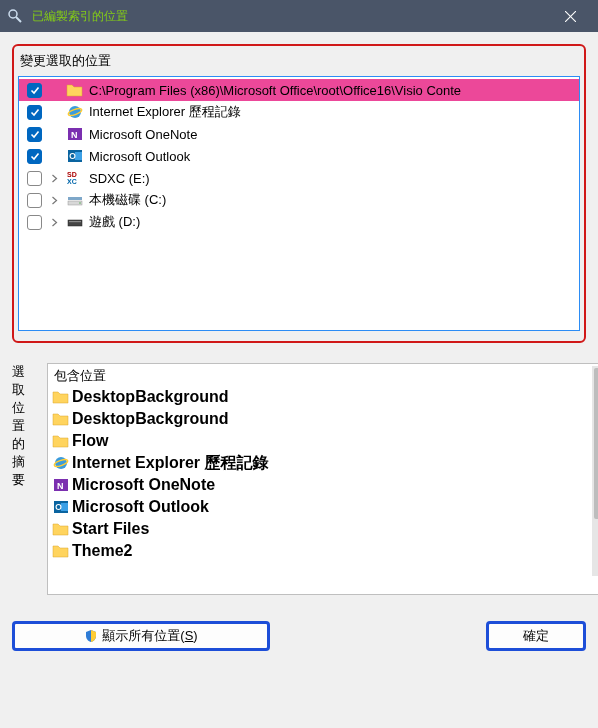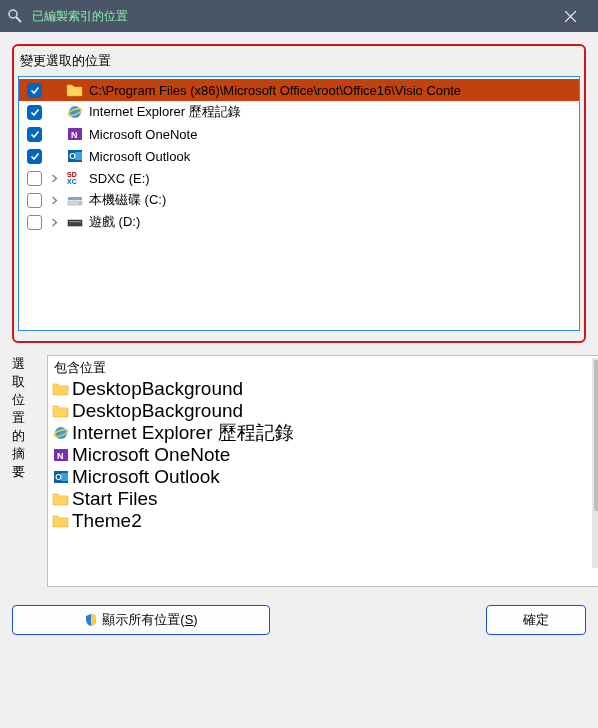--- a/index.html
+++ b/index.html
@@ -18,21 +18,21 @@
     .window {
       width: 598px;
       height: 728px;
       background: #f0f0f0;
       display: flex;
       flex-direction: column;
     }
     .titlebar {
       height: 32px;
       background: #4a5568;
-      color: #86efac;
+      color: #84cc16;
       display: flex;
       align-items: center;
       padding: 0 8px;
     }
     .titlebar-icon {
       width: 16px;
       height: 16px;
       margin-right: 8px;
     }
     .titlebar-title {
@@ -49,21 +49,21 @@
     }
     .close-btn svg {
       width: 11px;
       height: 11px;
     }
     .content {
       flex: 1;
       padding: 12px;
       display: flex;
       flex-direction: column;
-      gap: 12px;
+      gap: 20px;
     }
     .top-group {
       border: 2px solid #d01818;
       border-radius: 6px;
       padding: 4px 4px 10px 4px;
       position: relative;
     }
     .group-label-top {
       font-size: 13px;
       padding: 2px 2px 6px 2px;
@@ -82,21 +82,21 @@
     }
     .tree-row {
       display: flex;
       align-items: center;
       height: 22px;
       padding-left: 8px;
       gap: 5px;
       white-space: nowrap;
     }
     .tree-row.selected {
-      background: #c2410c;
+      background: #ec4899;
     }
     .checkbox {
       width: 15px;
       height: 15px;
       border: 1px solid #888;
       border-radius: 3px;
       background: #fff;
       display: flex;
       align-items: center;
       justify-content: center;
@@ -179,21 +179,22 @@
       width: 258px;
     }
     .summary-row {
       display: flex;
       align-items: center;
       height: 22px;
       padding-left: 4px;
       gap: 2px;
     }
     .summary-label {
-      font-size: 19px;
+      font-size: 16px;
+      font-weight: bold;
     }
     .vscroll-fake {
       width: 14px;
       background: #e6e6e6;
       position: absolute;
       right: 2px;
       top: 2px;
       bottom: 18px;
       border-radius: 0;
     }
@@ -204,21 +205,21 @@
       background: #bdbdbd;
       border-radius: 2px;
     }
     .button-row {
       display: flex;
       gap: 8px;
       padding: 6px 0 2px 0;
     }
     .btn {
       background: #fdfdfd;
-      border: 1px solid #1d4ed8;
+      border: 3px solid #1d4ed8;
       border-radius: 4px;
       height: 30px;
       font-size: 13px;
       font-family: inherit;
       cursor: pointer;
       display: flex;
       align-items: center;
       justify-content: center;
       gap: 4px;
     }
@@ -414,20 +415,28 @@
                   <div class="icon-slot">
                     <svg viewBox="0 0 18 18">
                       <path d="M1 4 h5 l2 2 h8 v9 h-15 z" fill="#ffd45e" stroke="#d9a42e" stroke-width="0.5"></path>
                     </svg>
                   </div>
                   <span class="summary-label">DesktopBackground</span>
                 </div>
                 <div class="summary-row">
                   <div class="icon-slot">
                     <svg viewBox="0 0 18 18">
+                      <path d="M1 4 h5 l2 2 h8 v9 h-15 z" fill="#ffd45e" stroke="#d9a42e" stroke-width="0.5"></path>
+                    </svg>
+                  </div>
+                  <span class="summary-label">Flow</span>
+                </div>
+                <div class="summary-row">
+                  <div class="icon-slot">
+                    <svg viewBox="0 0 18 18">
                       <circle cx="9" cy="9" r="6" fill="#3a9bdc"></circle>
                       <ellipse cx="9" cy="9" rx="7" ry="2.5" fill="none" stroke="#ffcc33" stroke-width="1.5" transform="rotate(-20 9 9)"></ellipse>
                     </svg>
                   </div>
                   <span class="summary-label">Internet Explorer 歷程記錄</span>
                 </div>
                 <div class="summary-row">
                   <div class="icon-slot">
                     <svg viewBox="0 0 18 18">
                       <rect x="2" y="3" width="14" height="12" fill="#7b2fb0"></rect>

